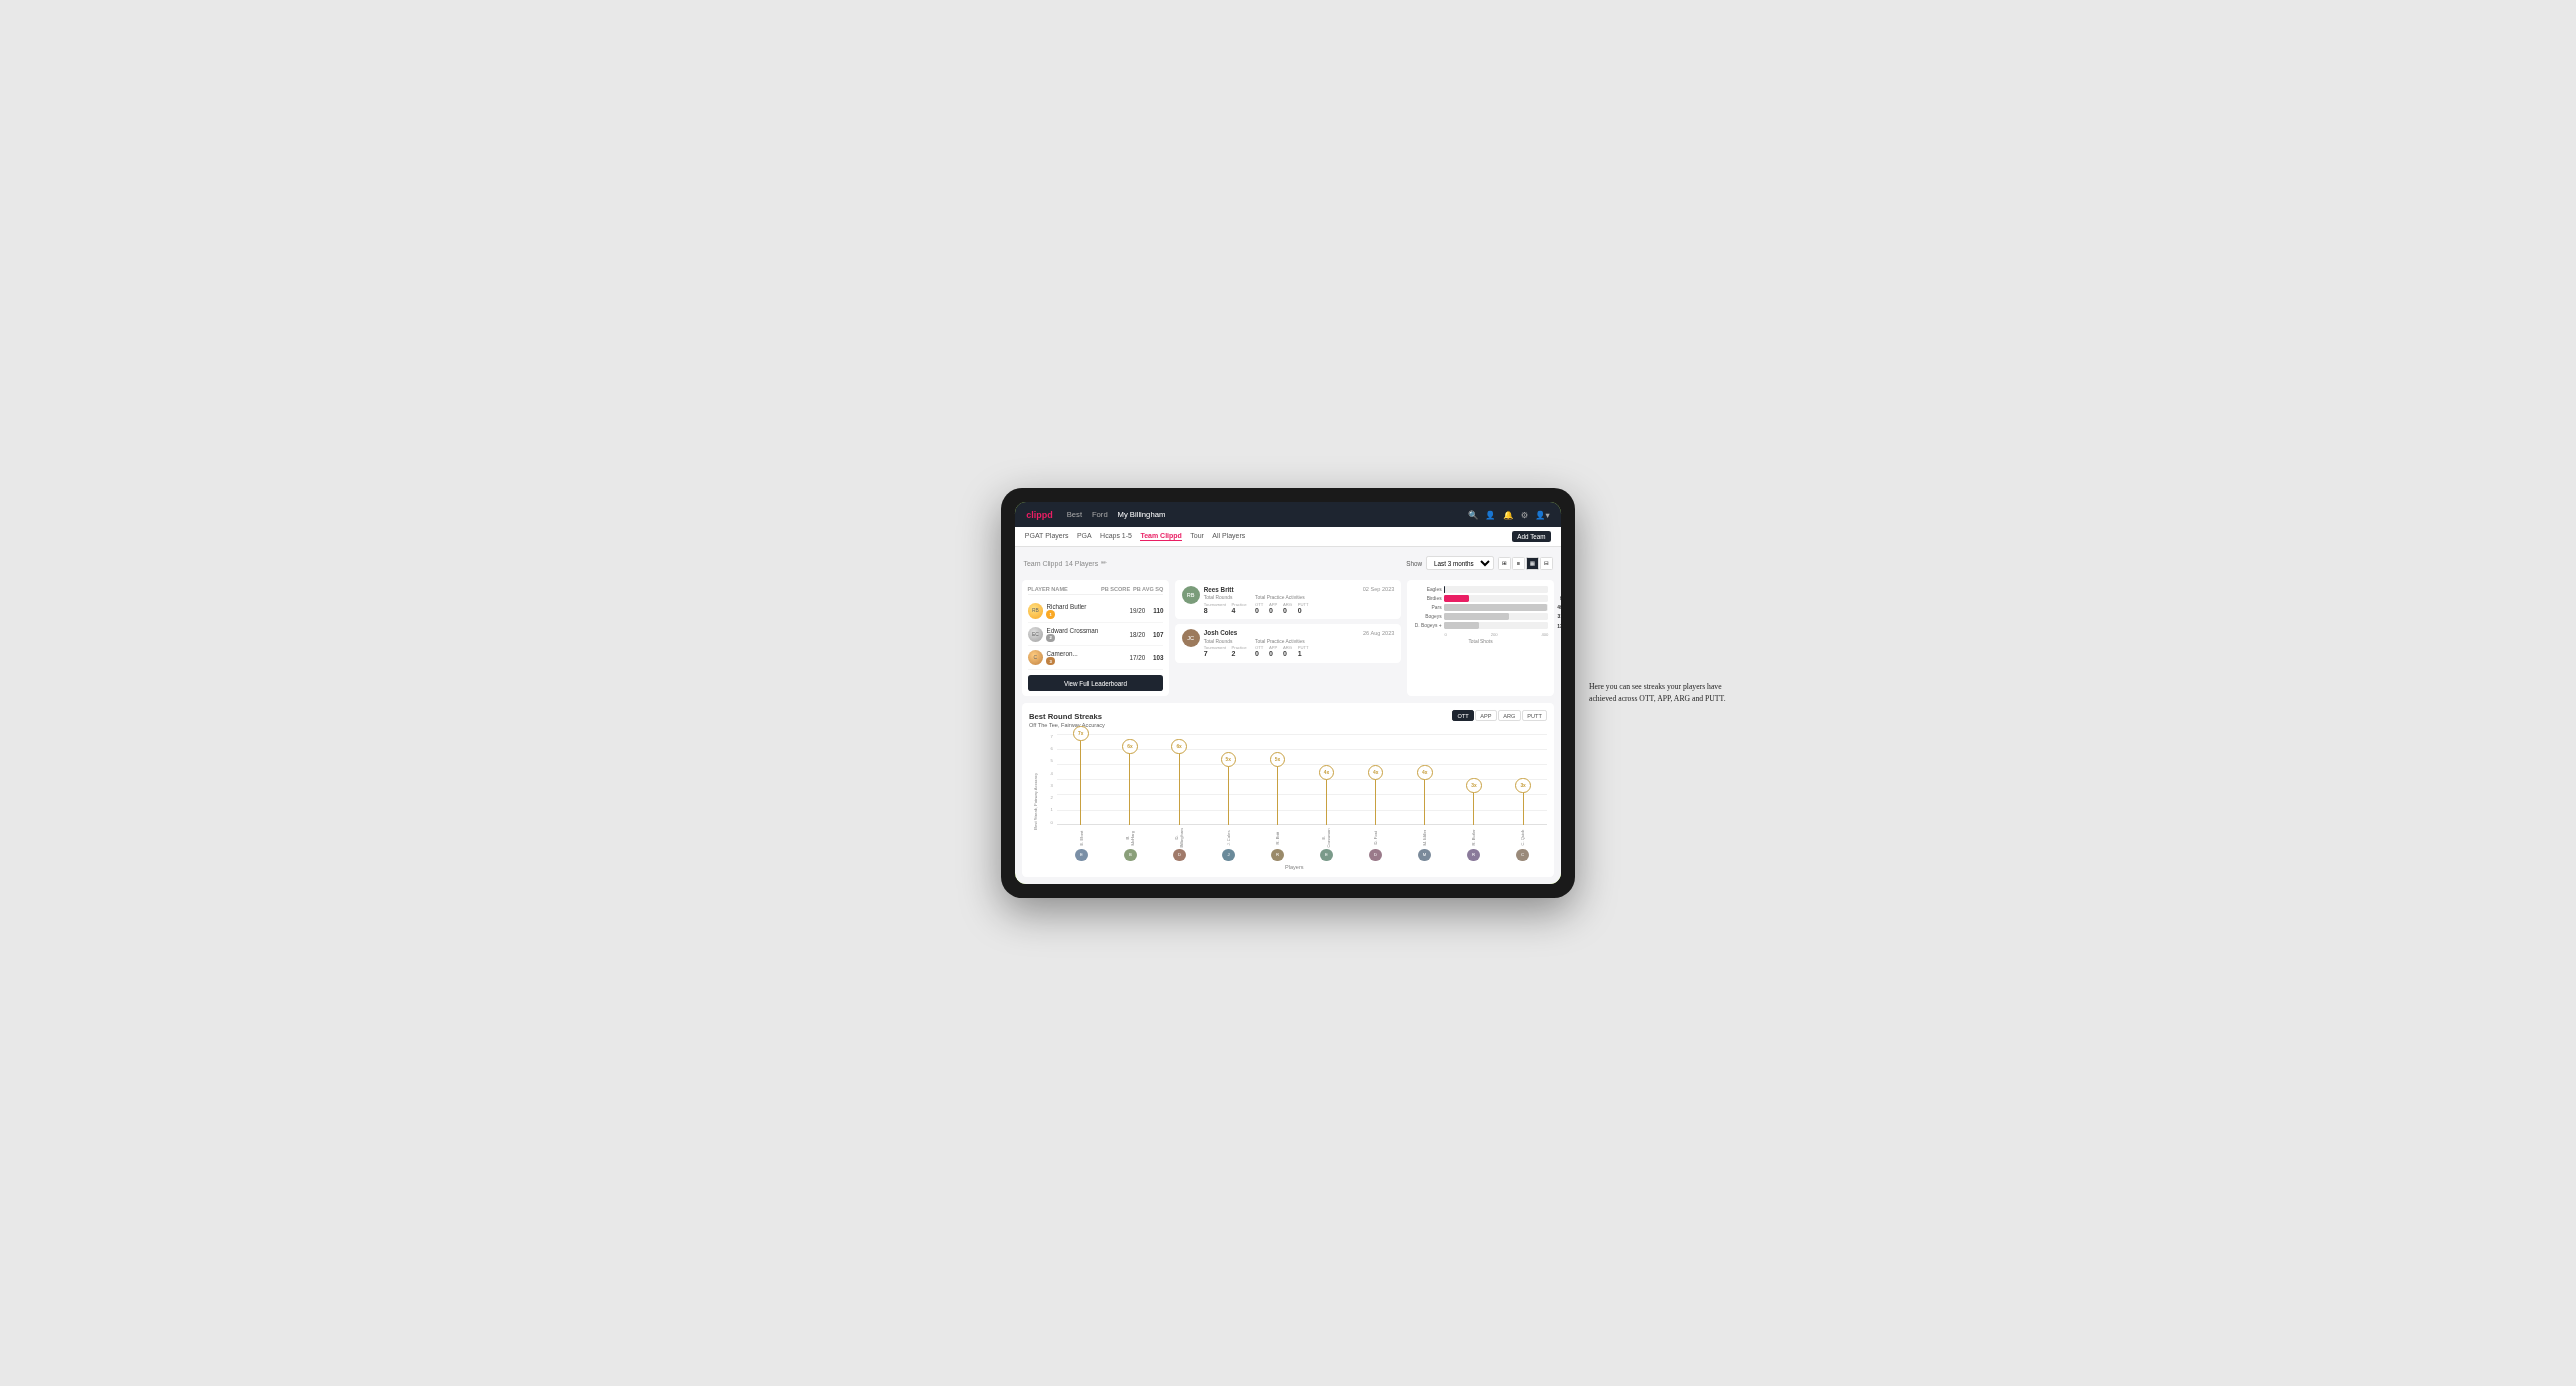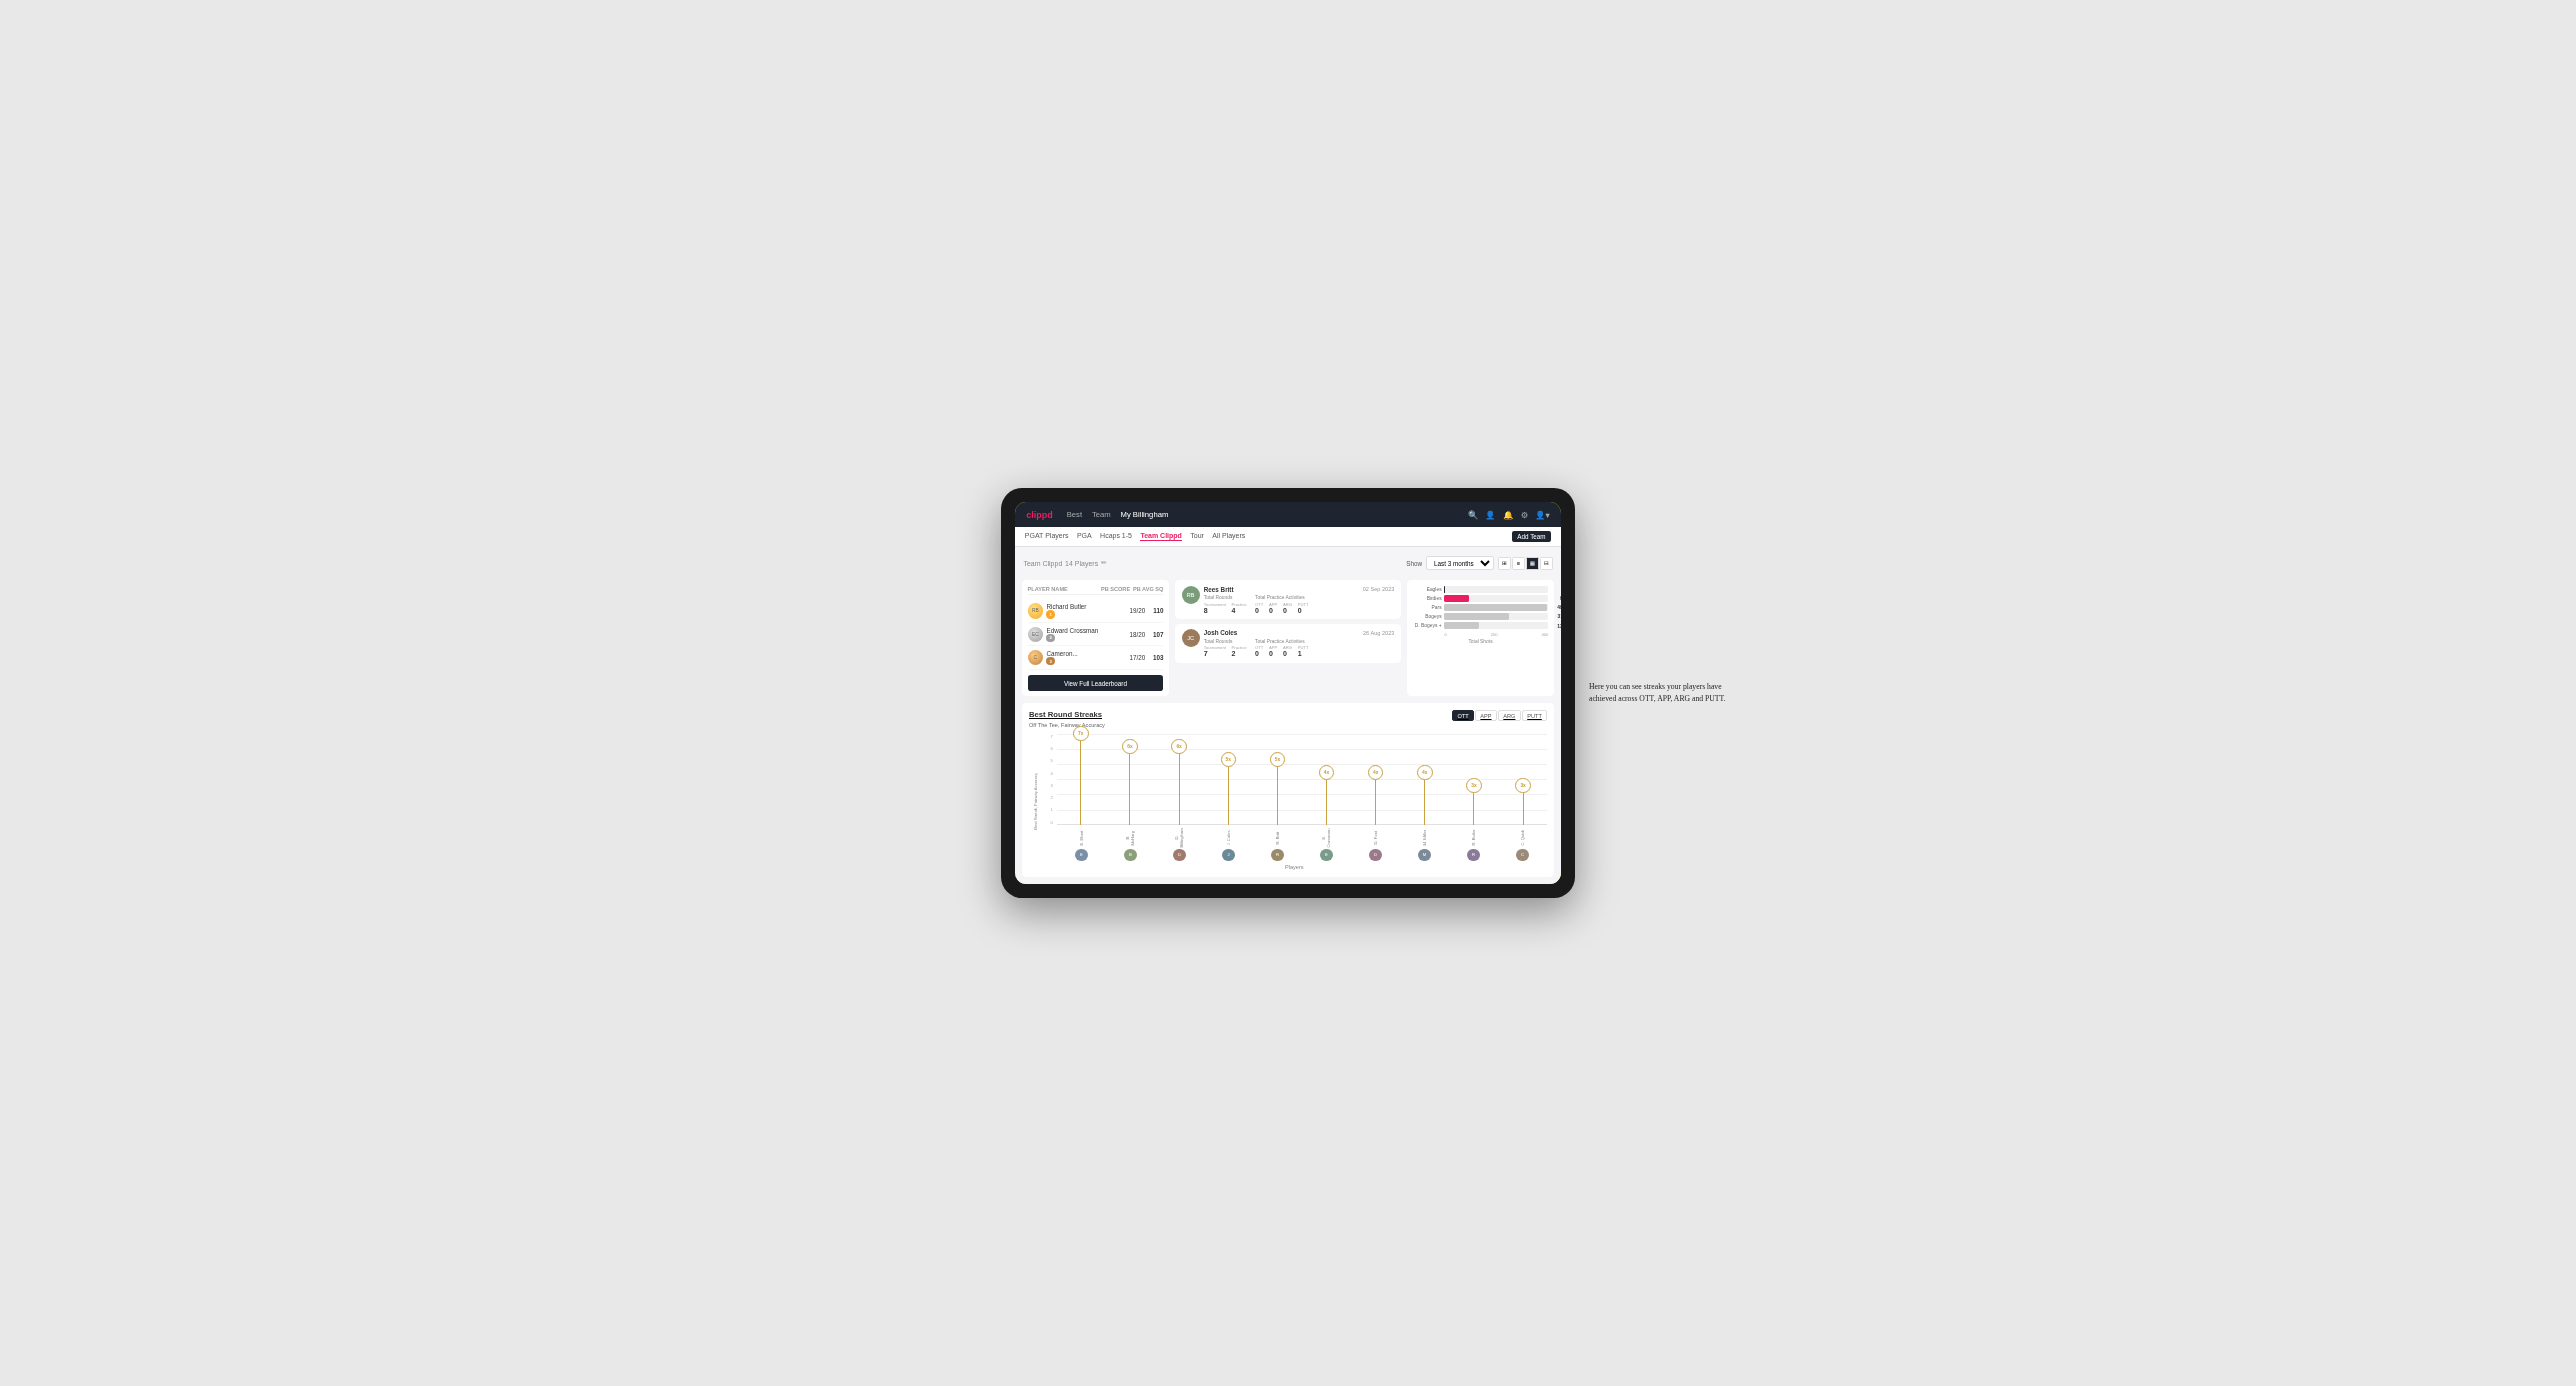--- a/index.html
+++ b/index.html
@@ -390,24 +390,23 @@
       margin-top: 2.1px;
     }
     
     .bottom-section {
       background: #fff;
       border-radius: 4.2px;
       padding: 7px;
     }
     .bottom-header {
       display: flex;
-      align-items: flex-start;
+      align-items: flex-end;
       justify-content: space-between;
       margin-bottom: 1px;
-      text-decoration: underline;
     }
     .bottom-title {
       font-size: 7.7px;
       font-weight: 600;
       color: #333;
     }
     .filter-btns {
       display: flex;
       gap: 1.4px;
     }
@@ -457,21 +456,21 @@
 <body>
 
 <div class="page-wrapper">
   <div class="tablet-frame">
     <div class="tablet-screen">
 
       <div class="top-nav">
         <div class="nav-logo">clippd</div>
         <div class="nav-items">
           <span class="nav-item">Best</span>
-          <span class="nav-item">Team</span>
+          <span class="nav-item">Ford</span>
           <span class="nav-item active">My Billingham</span>
         </div>
         <div class="nav-icons">
           <span class="nav-icon">🔍</span>
           <span class="nav-icon">👤</span>
           <span class="nav-icon">🔔</span>
           <span class="nav-icon">⚙</span>
           <span class="nav-icon">👤▾</span>
         </div>
       </div>

